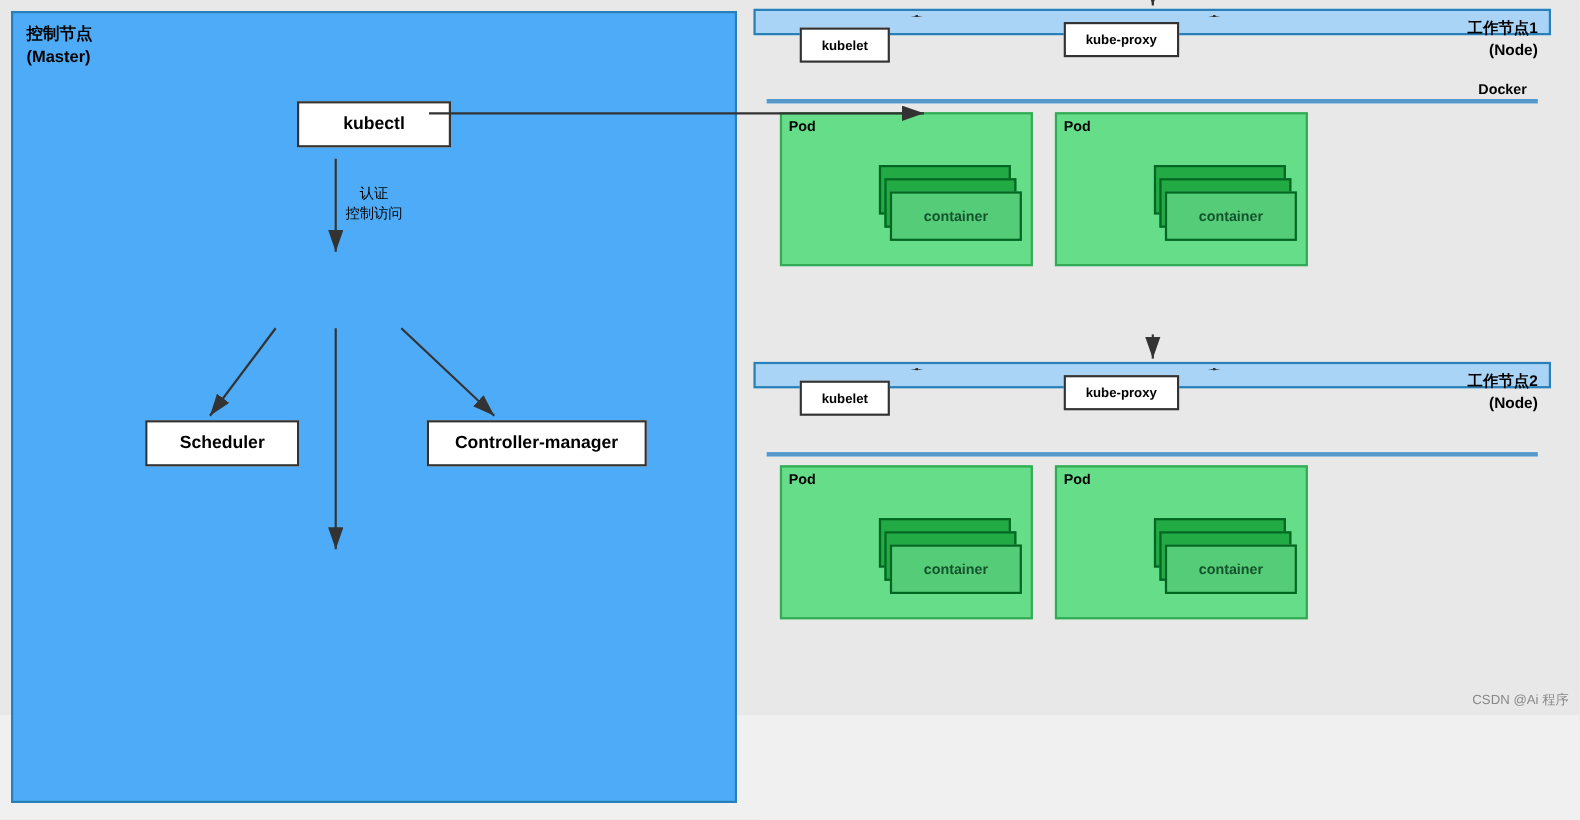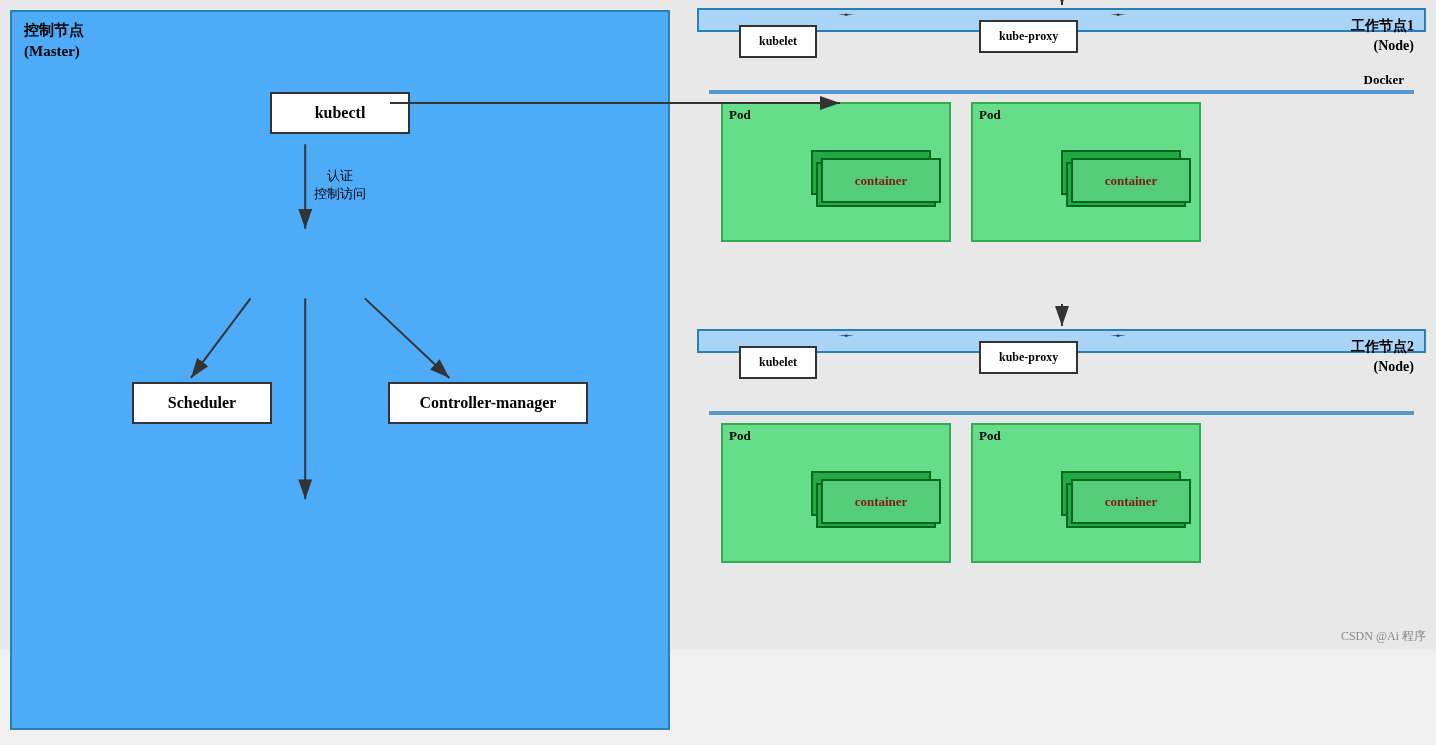--- a/index.html
+++ b/index.html
@@ -11,22 +11,21 @@
       overflow: hidden;
       position: relative;
     }
 
     .diagram-container {
       width: 1436px;
       height: 650px;
       background: #e8e8e8;
       position: relative;
       display: flex;
-      gap: 12px;
-      font-family: Liberation Serif, serif;
+      gap: 0;
     }
 
     
     .master-panel {
       background: #4dabf7;
       border: 2px solid #2980b9;
       margin: 10px;
       width: 660px;
       min-width: 660px;
       height: 720px;
@@ -159,21 +158,21 @@
       width: 100%;
       height: 100%;
       pointer-events: none;
     }
 
     
     .right-panel {
       flex: 1;
       display: flex;
       flex-direction: column;
-      padding: 8px 10px 8px 5px;
+      padding: 8px 26px 8px 5px;
       gap: 8px;
     }
 
     
     .node-panel {
       background: #aad4f5;
       border: 2px solid #2980b9;
       flex: 1;
       position: relative;
       padding: 10px;
@@ -284,28 +283,28 @@
       top: 12px;
       left: 5px;
     }
 
     .container-box-front {
       position: absolute;
       background: #55cc77;
       border: 2px solid #006622;
       width: 120px;
       height: 45px;
-      top: 8px;
+      top: 24px;
       left: 10px;
       display: flex;
       align-items: center;
       justify-content: center;
       font-size: 13px;
       font-weight: bold;
-      color: #7f1d1d;
+      color: #14532d;
     }
 
     
     .node-svg {
       position: absolute;
       top: 0;
       left: 0;
       width: 100%;
       height: 100%;
       pointer-events: none;

